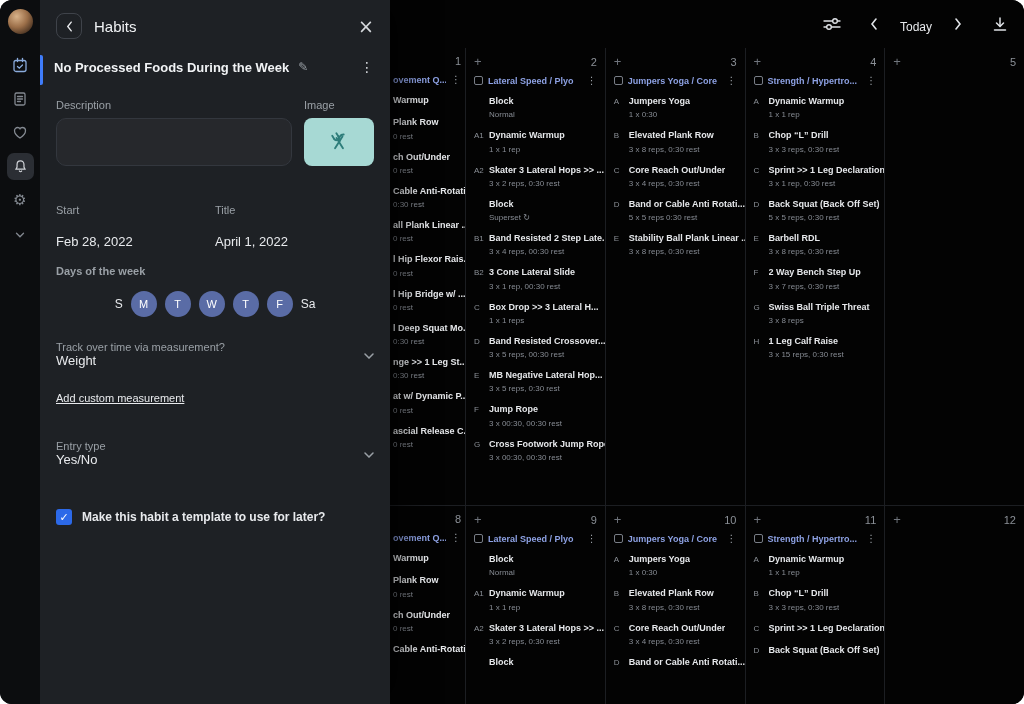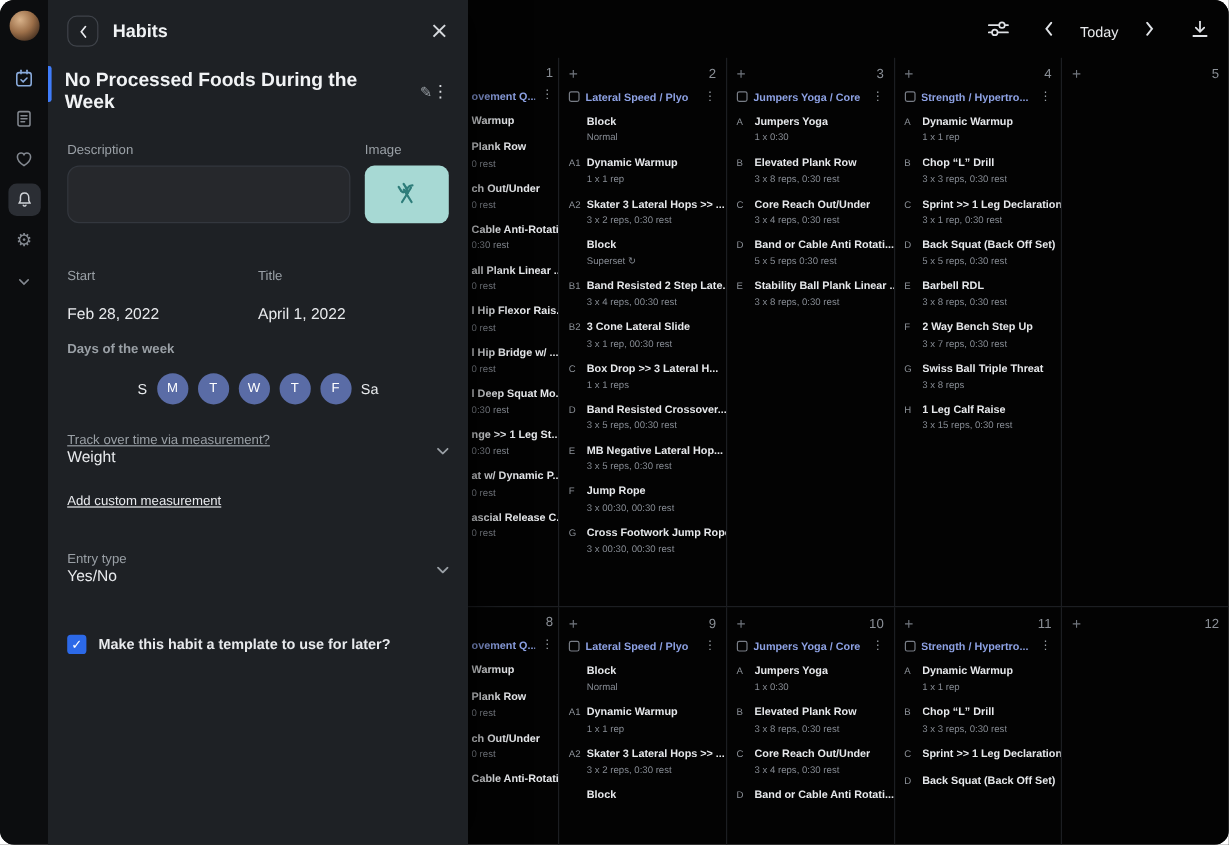--- a/index.html
+++ b/index.html
@@ -44,44 +44,44 @@
   .cell.partial .entry .ebody { padding-left:0; }
   .ename { color:#e6e8eb; font-size:9px; font-weight:700; line-height:1.25; white-space:nowrap; overflow:hidden; }
   .esub { color:#878c94; font-size:8px; margin-top:3px; white-space:nowrap; overflow:hidden; }
 
   
   .modal { position:absolute; left:40px; top:0; bottom:0; width:350px; background:#1e2125; z-index:5;
            box-shadow:10px 0 30px rgba(0,0,0,.6); overflow:hidden; }
   .m-header { display:flex; align-items:center; padding:13px 16px 0 16px; }
   .back-btn { width:26px; height:26px; border:1px solid #3f434a; border-radius:8px; background:none;
               display:flex; align-items:center; justify-content:center; cursor:pointer; }
-  .m-title { margin-left:12px; font-size:15px; font-weight:700; color:#f1f3f5; flex:1; }
+  .m-title { margin-left:12px; font-size:15px; font-weight:400; color:#f1f3f5; flex:1; }
   .close-btn { color:#d6d9dd; font-size:19px; line-height:1; cursor:pointer; font-family:"DejaVu Sans",sans-serif; }
   .title-row { position:relative; margin-top:20px; padding:0 16px 0 14px; display:flex; align-items:center; }
   .accent-bar { position:absolute; left:0; top:-4px; width:3px; height:30px; background:#3f7cfa; border-radius:0 2px 2px 0; }
-  .habit-title { font-size:16px; font-weight:700; color:#f1f3f5; }
+  .habit-title { font-size:13px; font-weight:700; color:#f1f3f5; }
   .edit-icon { margin-left:9px; color:#9aa0a6; font-size:12px; font-family:"DejaVu Sans",sans-serif; cursor:pointer; }
   .kebab-btn { margin-left:auto; color:#d6d9dd; font-size:14px; font-family:"DejaVu Sans",sans-serif; cursor:pointer; }
   .form { padding:0 16px; }
   .lbl { font-size:11px; color:#9aa0a6; }
   .labels-row { display:flex; gap:12px; margin-top:24px; }
   .labels-row .lbl-desc { flex:1; }
   .labels-row .lbl-img { width:70px; }
   .desc-img-row { display:flex; gap:12px; margin-top:7px; }
   .desc-box { flex:1; height:48px; background:#26282c; border:1px solid #33373e; border-radius:10px; resize:none; }
   .img-thumb { width:70px; height:48px; border-radius:8px; background:#a7d9d4; flex:none;
                display:flex; align-items:center; justify-content:center; cursor:pointer; }
   .dates-row { display:flex; margin-top:34px;align-items:flex-end; }
   .date-col { width:180px; }
   .date-val { margin-top:16px; font-size:13px; color:#e8eaed; }
   .days-label { margin-top:16px; display:block;font-weight:bold; }
   .dow-modal { margin-top:14px; display:flex; align-items:center; justify-content:center; gap:8px; }
   .dow { display:flex; align-items:center; justify-content:center; font-size:12px; color:#e8eaed; cursor:pointer; }
   .dow.sel { width:26px; height:26px; border-radius:50%; background:#5a6ca6; color:#fff; font-size:11px; }
-  .track-label { margin-top:24px; display:block;text-decoration:underline; }
+  .track-label { margin-top:24px; display:block; }
   .select-row { margin-top:0; display:flex; justify-content:space-between; cursor:pointer; }
   .select-val { font-size:13px; color:#e8eaed; }
   .add-custom { margin-top:24px; display:inline-block; font-size:11px; color:#e8eaed; text-decoration:underline; cursor:pointer; }
   .entry-label { margin-top:34px; display:block; }
   .template-row { margin-top:42px; display:flex; align-items:center; gap:10px; }
   .cb { width:16px; height:16px; background:#2c69e8; border-radius:3px; color:#fff; font-size:11px;
         display:flex; align-items:center; justify-content:center; cursor:pointer; font-family:"DejaVu Sans",sans-serif; }
   .cb-label { font-size:12px; font-weight:700; color:#e8eaed; }
 </style>
 </head>

